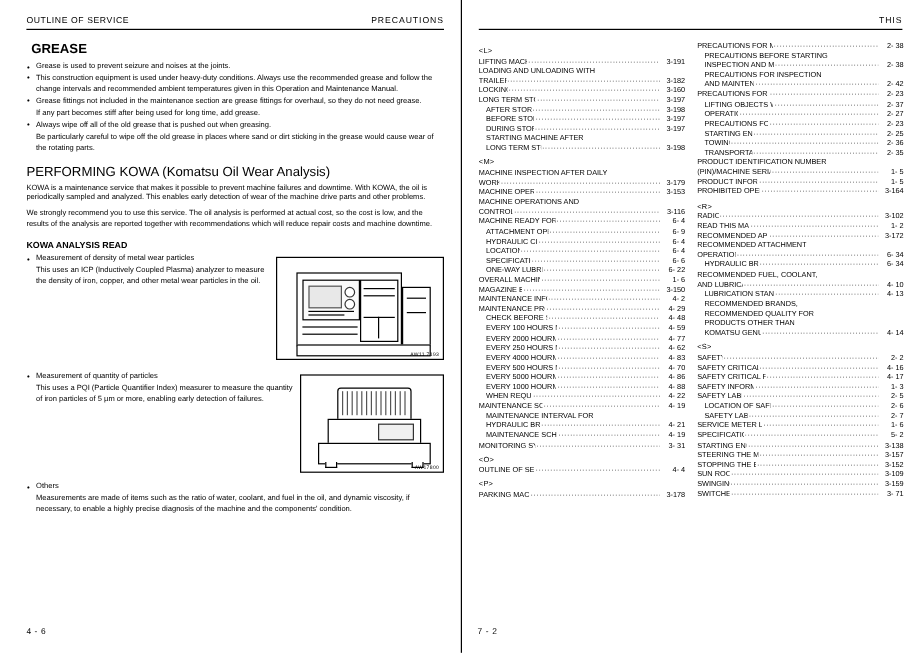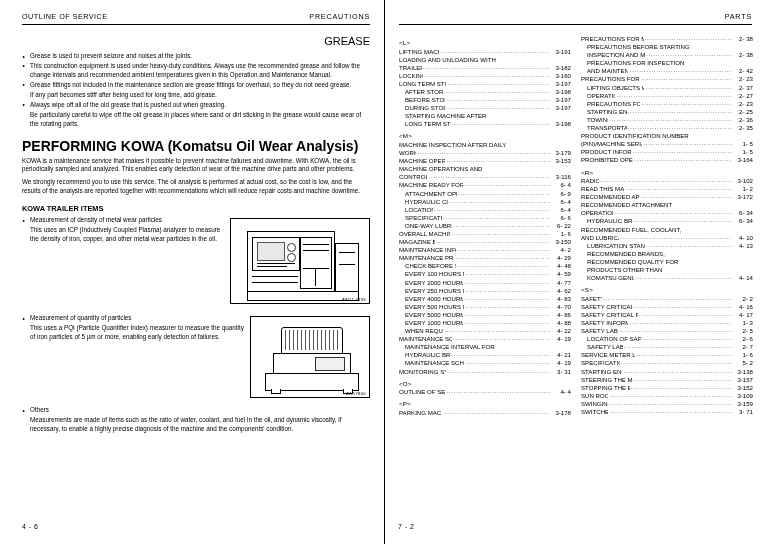--- a/index.html
+++ b/index.html
@@ -43,27 +43,26 @@
     align-items: flex-end;
     font-size: 7.2px;
     letter-spacing: 0.5px;
     border-bottom: 1.3px solid #000;
     padding-bottom: 3px;
     margin-bottom: 10px;
   }
   .hdr-right { letter-spacing: 0.8px; }
   .sect-title {
     font-size: 11px;
+    font-weight: bold;
+    margin: 2px 0 5px 4px;
+  }
+  .sub-title {
+    font-size: 11px;
     font-weight: normal;
-    margin: 2px 0 5px 16px;
-    text-align: right;
-  }
-  .sub-title {
-    font-size: 14px;
-    font-weight: bold;
     margin: 9px 0 3px 0;
   }
   .sub-title2 {
     font-size: 7.4px;
     font-weight: bold;
     margin: 8px 0 3px 0;
   }
   ul.bul {
     list-style: none;
     margin: 0;
@@ -322,21 +321,21 @@
       <li>Grease fittings not included in the maintenance section are grease fittings for overhaul, so they do not need grease.</li>
       <li class="nobul">If any part becomes stiff after being used for long time, add grease.</li>
       <li>Always wipe off all of the old grease that is pushed out when greasing.</li>
       <li class="nobul">Be particularly careful to wipe off the old grease in places where sand or dirt sticking in the grease would cause wear of the rotating parts.</li>
     </ul>
 
     <div class="sub-title">PERFORMING KOWA (Komatsu Oil Wear Analysis)</div>
     <p class="para">KOWA is a maintenance service that makes it possible to prevent machine failures and downtime. With KOWA, the oil is periodically sampled and analyzed. This enables early detection of wear of the machine drive parts and other problems.</p>
     <p class="para">We strongly recommend you to use this service.  The oil analysis is performed at actual cost, so the cost is low, and the results of the analysis are reported together with recommendations which will reduce repair costs and machine downtime.</p>
 
-    <div class="sub-title2">KOWA TRAILER ITEMS</div>
+    <div class="sub-title2">KOWA ANALYSIS READ</div>
 
     <div class="two-col">
       <div class="txt-col">
         <ul class="bul">
           <li>Measurement of density of metal wear particles</li>
         </ul>
         <div class="indent-body">This uses an ICP (Inductively Coupled Plasma) analyzer to measure the density of iron, copper, and other metal wear particles in the oil.</div>
       </div>
       <div class="img-col">
         <div class="illus icp">
@@ -408,21 +407,21 @@
         <li>Others</li>
       </ul>
       <div class="indent-body">Measurements are made of items such as the ratio of water, coolant, and fuel in the oil, and dynamic viscosity, if necessary, to enable a highly precise diagnosis of the machine and the components' condition.</div>
     </div>
   </div>
 
   <div class="footer-left">4 - 6</div>
 
   <div class="right-page">
     <div class="hdr" style="justify-content:flex-end;">
-      <span class="hdr-right">PARTS</span>
+      <span class="hdr-right">THIS</span>
     </div>
     <div class="idx-cols">
       <div class="idx-col" id="idx-col-1">
           <div class="idx-letter">&lt;L&gt;</div>
           <div class="idx-row">
             <span class="lbl">LIFTING MACHINE</span>
             <span class="dots"> ····························································</span>
             <span class="pg">3-191</span>
           </div>
           <div class="idx-row">

